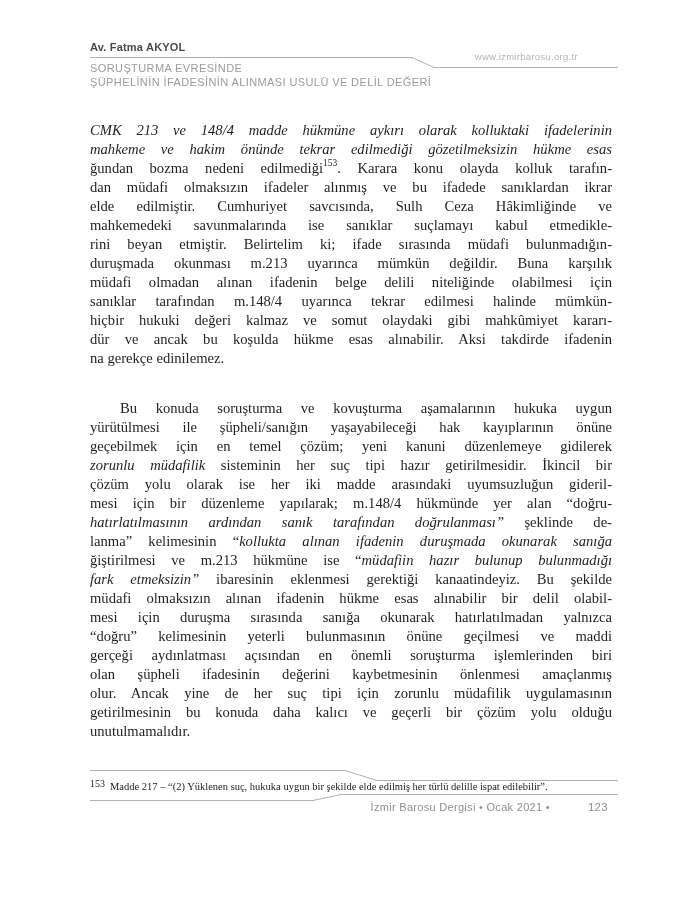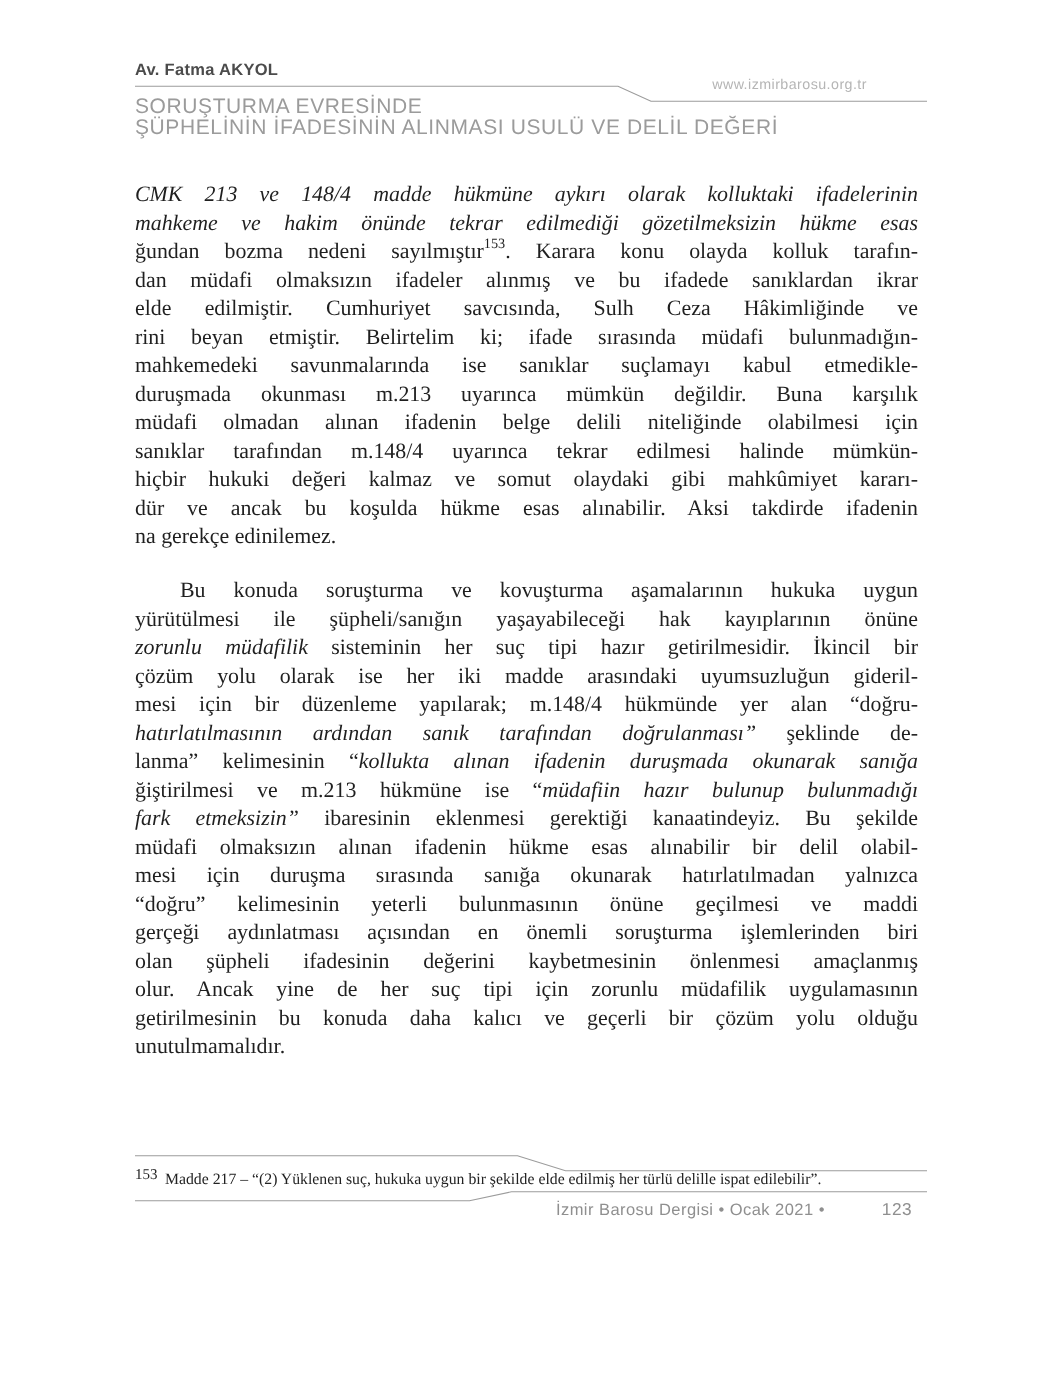--- a/index.html
+++ b/index.html
@@ -19,39 +19,39 @@
     letter-spacing: 0.2px;
   }
   .site {
     position: absolute; right: 122px; top: 51px;
     font-family: "Liberation Sans", sans-serif;
     font-size: 9.5px; color: #b5b5b5; letter-spacing: 0.3px;
   }
   .title-line {
     position: absolute; left: 90px;
     font-family: "Liberation Sans", sans-serif;
-    font-size: 14px; color: #9b9b9b; letter-spacing: 0.4px;
+    font-size: 11px; color: #9b9b9b; letter-spacing: 0.4px;
   }
   .title1 { top: 62px; }
   .title2 { top: 76px; }
   
   .rules-svg {
     position: absolute; left: 0; top: 0;
     width: 700px; height: 917px;
     pointer-events: none;
   }
   .rules-svg polyline { fill: none; stroke: #9c9c9c; stroke-width: 0.8; }
   
   .article-body {
     position: absolute; left: 90px; top: 121px; width: 522px;
     color: #1f1f1f;
     font-size: 14.6px;
   }
   .paragraph { margin: 0; }
-  .paragraph + .paragraph { margin-top: 17px; }
+  .paragraph + .paragraph { margin-top: 31px; }
   .line {
     height: 19px; line-height: 19px;
     text-align: justify;
     text-align-last: justify;
   }
   .line.last { text-align-last: left; }
   .line.indent { text-indent: 30px; }
   .it { font-style: italic; }
   sup.fnref {
     font-size: 9.5px; line-height: 0;
@@ -93,35 +93,36 @@
 
   <div class="author">Av. Fatma AKYOL</div>
   <div class="site">www.izmirbarosu.org.tr</div>
   <div class="title-line title1">SORUŞTURMA EVRESİNDE</div>
   <div class="title-line title2">ŞÜPHELİNİN İFADESİNİN ALINMASI USULÜ VE DELİL DEĞERİ</div>
 
   <div class="article-body" id="article-body">
       <div class="paragraph">
         <div class="line"><span class="it">CMK 213 ve 148/4 madde hükmüne aykırı olarak kolluktaki ifadelerinin</span></div>
         <div class="line"><span class="it">mahkeme ve hakim önünde tekrar edilmediği gözetilmeksizin hükme esas</span></div>
-        <div class="line"><span>ğundan bozma nedeni sayılmıştır</span><sup class="fnref">153</sup><span>. Karara konu olayda kolluk tarafın-</span></div>
+        <div class="line"><span>ğundan bozma nedeni edilmediği</span><sup class="fnref">153</sup><span>. Karara konu olayda kolluk tarafın-</span></div>
         <div class="line"><span>dan müdafi olmaksızın ifadeler alınmış ve bu ifadede sanıklardan ikrar</span></div>
         <div class="line"><span>elde edilmiştir. Cumhuriyet savcısında, Sulh Ceza Hâkimliğinde ve</span></div>
+        <div class="line"><span>mahkemedeki savunmalarında ise sanıklar suçlamayı kabul etmedikle-</span></div>
         <div class="line"><span>rini beyan etmiştir. Belirtelim ki; ifade sırasında müdafi bulunmadığın-</span></div>
-        <div class="line"><span>mahkemedeki savunmalarında ise sanıklar suçlamayı kabul etmedikle-</span></div>
         <div class="line"><span>duruşmada okunması m.213 uyarınca mümkün değildir. Buna karşılık</span></div>
         <div class="line"><span>müdafi olmadan alınan ifadenin belge delili niteliğinde olabilmesi için</span></div>
         <div class="line"><span>sanıklar tarafından m.148/4 uyarınca tekrar edilmesi halinde mümkün-</span></div>
         <div class="line"><span>hiçbir hukuki değeri kalmaz ve somut olaydaki gibi mahkûmiyet kararı-</span></div>
         <div class="line"><span>dür ve ancak bu koşulda hükme esas alınabilir. Aksi takdirde ifadenin</span></div>
         <div class="line last"><span>na gerekçe edinilemez.</span></div>
       </div>
       <div class="paragraph">
         <div class="line indent"><span>Bu konuda soruşturma ve kovuşturma aşamalarının hukuka uygun</span></div>
         <div class="line"><span>yürütülmesi ile şüpheli/sanığın yaşayabileceği hak kayıplarının önüne</span></div>
+        <div class="line"><span>geçebilmek için en temel çözüm; yeni kanuni düzenlemeye gidilerek</span></div>
         <div class="line"><span class="it">zorunlu müdafilik</span><span> sisteminin her suç tipi hazır getirilmesidir. İkincil bir</span></div>
         <div class="line"><span>çözüm yolu olarak ise her iki madde arasındaki uyumsuzluğun gideril-</span></div>
         <div class="line"><span>mesi için bir düzenleme yapılarak; m.148/4 hükmünde yer alan “doğru-</span></div>
         <div class="line"><span class="it">hatırlatılmasının ardından sanık tarafından doğrulanması”</span><span> şeklinde de-</span></div>
         <div class="line"><span>lanma” kelimesinin “</span><span class="it">kollukta alınan ifadenin duruşmada okunarak sanığa</span></div>
         <div class="line"><span>ğiştirilmesi ve m.213 hükmüne ise “</span><span class="it">müdafiin hazır bulunup bulunmadığı</span></div>
         <div class="line"><span class="it">fark etmeksizin”</span><span> ibaresinin eklenmesi gerektiği kanaatindeyiz. Bu şekilde</span></div>
         <div class="line"><span>müdafi olmaksızın alınan ifadenin hükme esas alınabilir bir delil olabil-</span></div>
         <div class="line"><span>mesi için duruşma sırasında sanığa okunarak hatırlatılmadan yalnızca</span></div>
         <div class="line"><span>“doğru” kelimesinin yeterli bulunmasının önüne geçilmesi ve maddi</span></div>

